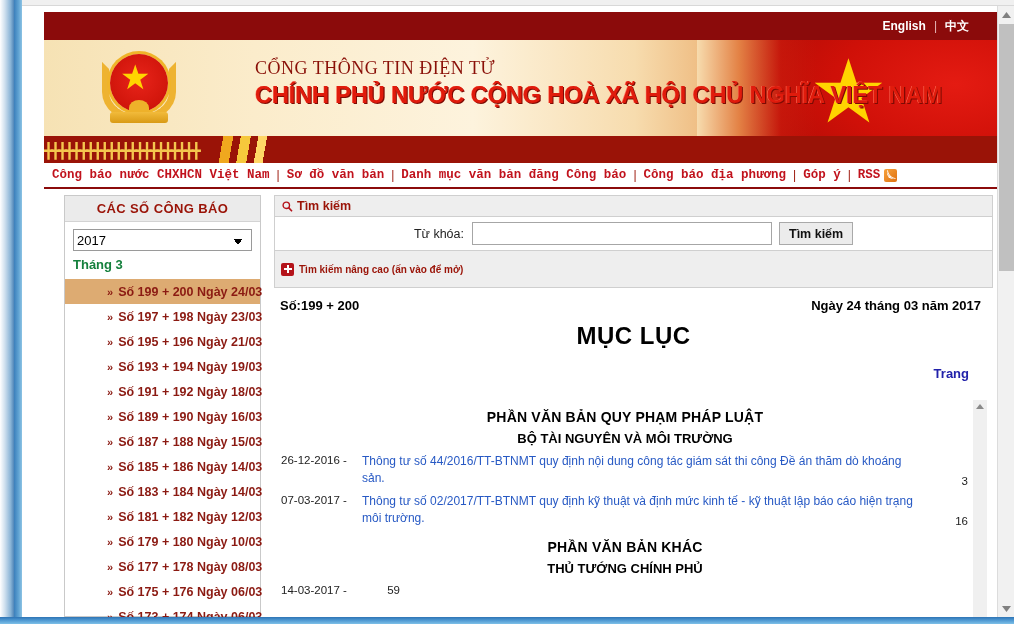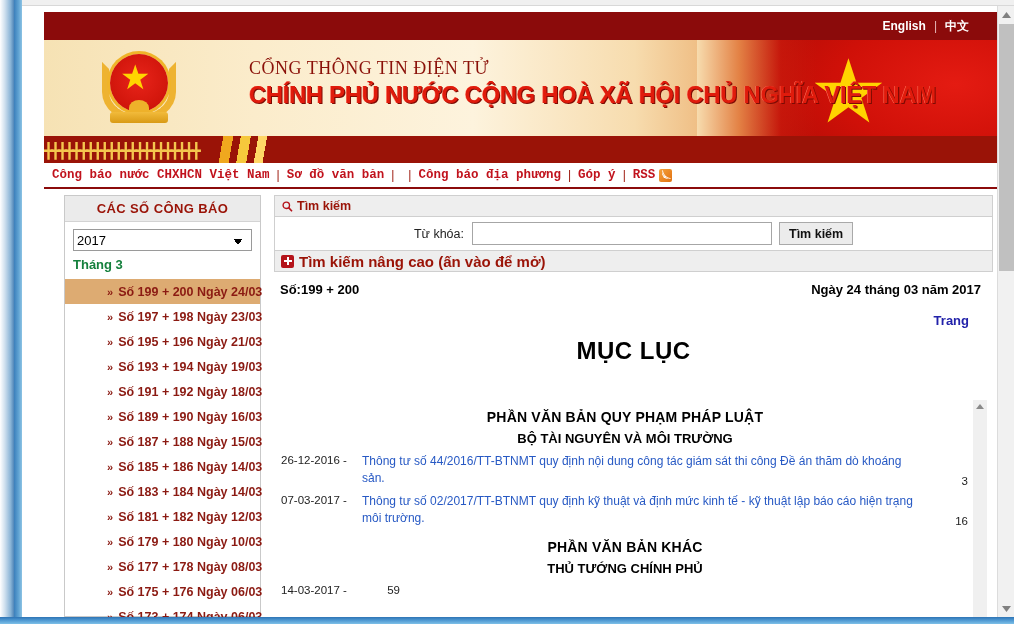--- a/index.html
+++ b/index.html
@@ -123,21 +123,21 @@
   #emblem .gear {
     position: absolute; left: 33px; top: 52px; width: 20px; height: 16px;
     background: #eeb12a; border-radius: 50% 50% 0 0;
   }
   #emblem .ribbon {
     position: absolute; left: 14px; top: 64px; width: 58px; height: 11px;
     background: linear-gradient(to bottom,#f2bb3b,#d99a16);
     border-radius: 3px;
   }
   
-  #banner-text { position: absolute; left: 205px; top: 18px; }
+  #banner-text { position: absolute; left: 211px; top: 18px; }
   #banner-line1 {
     font-family: "Liberation Serif", serif;
     font-size: 18px; letter-spacing: .5px; color: #8a1008; font-weight: normal;
   }
   #banner-line2 {
     margin-top: 3px;
     font-family: "Liberation Sans", sans-serif;
     font-size: 23px; font-weight: bold; letter-spacing: -.2px;
     color: #e01b0c;
     text-shadow: 1px 1px 0 #7d0b04, -0.5px -0.5px 0 #ff7a63;
@@ -256,23 +256,23 @@
     font-size: 12.5px; padding: 1px 4px;
     font-family: "Liberation Sans", sans-serif;
   }
   #search-button {
     margin-left: 7px; height: 23px; padding: 0 9px;
     border: 1px solid #a9a9a9; background: #ececec;
     font-size: 12.5px; font-weight: bold; cursor: pointer;
     font-family: "Liberation Sans", sans-serif; color: #111;
   }
   #adv-bar {
-    border: 1px solid #cfcfcf; background: #eeeeee; height: 22px;
+    border: 1px solid #cfcfcf; background: #eeeeee; height: 38px;
     display: flex; align-items: center; padding-left: 6px; cursor: pointer;
-    color: #9a1307; font-size: 15px; font-weight: bold;
+    color: #9a1307; font-size: 10px; font-weight: bold;
   }
   #plus-icon {
     width: 13px; height: 13px; margin-right: 5px; background: #b4131a;
     position: relative; border-radius: 2px; flex: 0 0 auto;
   }
   #plus-icon::before, #plus-icon::after {
     content: ""; position: absolute; background: #ffffff;
   }
   #plus-icon::before { left: 2.5px; top: 5.5px; width: 8px; height: 2px; }
   #plus-icon::after  { left: 5.5px; top: 2.5px; width: 2px; height: 8px; }
@@ -398,20 +398,21 @@
           <a>Trang chủ</a>
           <a>Báo điện tử chính phủ</a>
         </div>
       </div>
 
       <div id="subnav">
         <a>Công báo nước CHXHCN Việt Nam</a>
         <span class="sep">|</span>
         <a>Sơ đồ văn bản</a>
         <span class="sep">|</span>
+        <a>Danh mục văn bản đăng Công báo</a>
         <span class="sep">|</span>
         <a>Công báo địa phương</a>
         <span class="sep">|</span>
         <a>Góp ý</a>
         <span class="sep">|</span>
         <a>RSS</a>
           <span id="rss-icon"></span>
       </div>
 
       <div id="body-area">
@@ -512,23 +513,23 @@
           <div id="adv-bar">
             <span id="plus-icon"></span>
             <span>Tìm kiếm nâng cao (ấn vào để mở)</span>
           </div>
 
           <div id="doc-meta">
             <span>Số:199 + 200</span>
             <span>Ngày 24 tháng 03 năm 2017</span>
           </div>
 
+          <div id="muc-luc">MỤC LỤC</div>
+
           <div id="trang-label">Trang</div>
-
-          <div id="muc-luc">MỤC LỤC</div>
 
           <div id="doc-scroll">
             <div id="doc-inner">
 
               <div class="section-head">PHẦN VĂN BẢN QUY PHẠM PHÁP LUẬT</div>
               <div class="section-sub">BỘ TÀI NGUYÊN VÀ MÔI TRƯỜNG</div>
 
               <div class="doc-row">
                 <span class="doc-date">26-12-2016 -</span>
                 <span class="doc-title">Thông tư số 44/2016/TT-BTNMT quy định nội dung công tác giám sát thi công Đề án thăm dò khoáng sản.</span>

